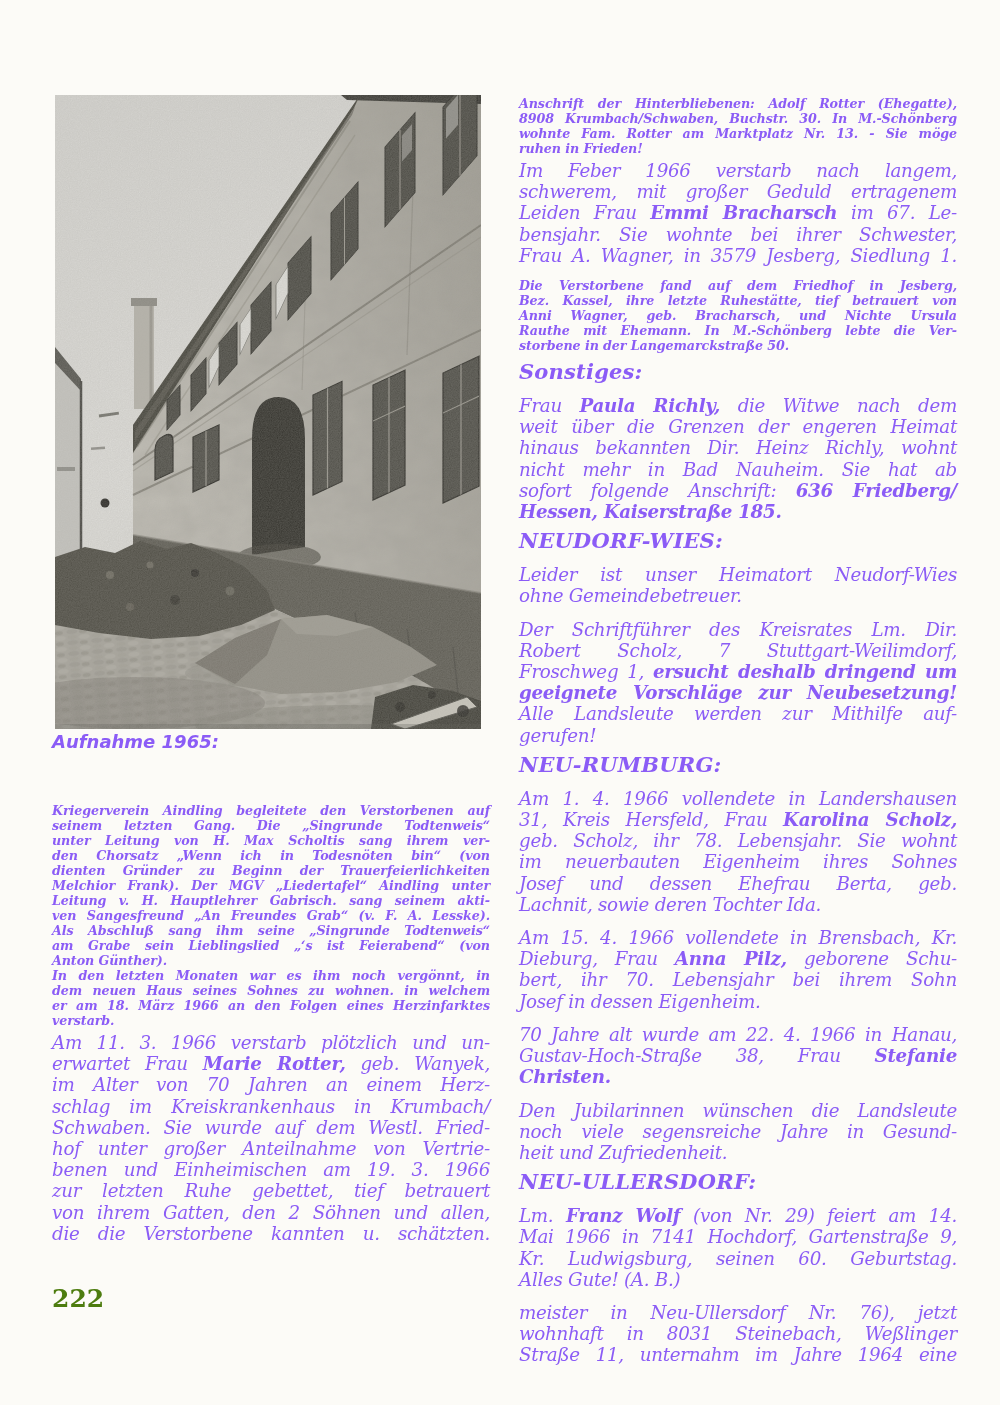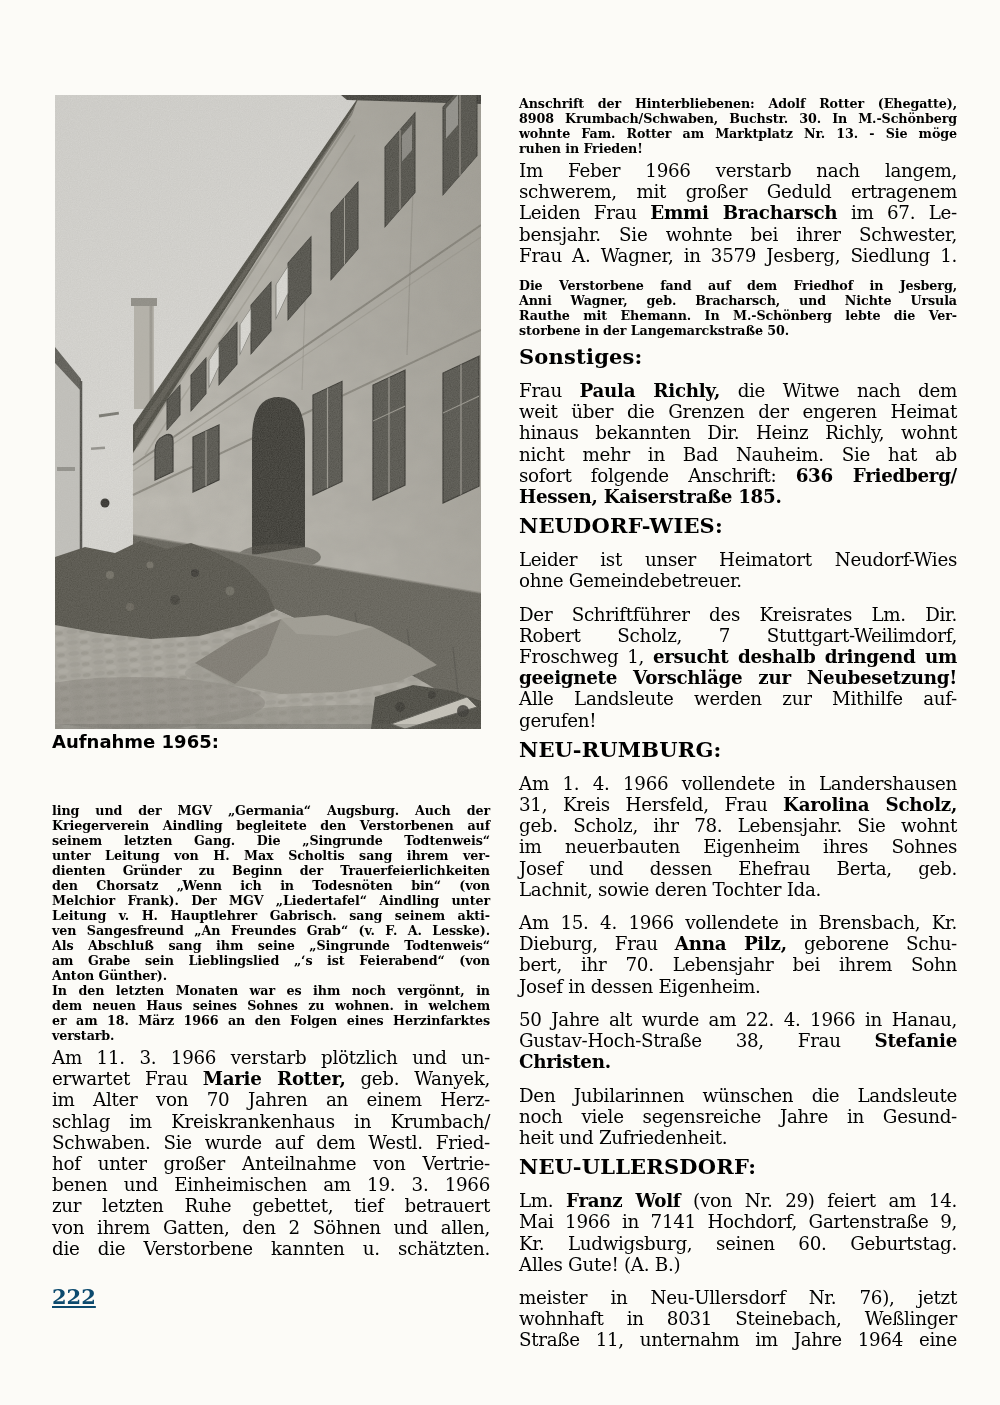--- a/index.html
+++ b/index.html
@@ -4,23 +4,23 @@
 <style>
   html,body{margin:0;padding:0;background:#e8e6e1;}
   .page{position:relative;width:1000px;height:1405px;background:#fcfbf7;overflow:hidden;
         font-family:"DejaVu Serif",serif;color:#1b1a14;}
   .photo{position:absolute;left:55px;top:95px;width:426px;height:634px;margin:0;}
   .photo svg{display:block;}
   .caption{position:absolute;left:52px;top:733px;width:437px;}
   .col{position:absolute;width:438px;}
   .col.left{left:52px;top:803px;}
   .col.right{left:519px;top:96px;}
-  .pagenum{position:absolute;left:52px;top:1284px;font-weight:700;font-size:21px;color:#0c4a6e;
-           font-family:"DejaVu Serif",serif;text-decoration:underline;}
-  .block{color:#000000;}
+  .pagenum{position:absolute;left:52px;top:1284px;font-weight:700;font-size:25px;color:#4d7c0f;
+           font-family:"DejaVu Serif",serif;}
+  .block{color:#8b5cf6;font-style:italic;}
   .block .line{text-align:justify;text-align-last:justify;}
   .block .line.rag{text-align-last:left;}
   .block.small{font-weight:700;font-size:12.7px;line-height:15px;letter-spacing:-0.1px;}
   .block.body{font-weight:400;font-size:18.3px;line-height:21.2px;letter-spacing:-0.3px;margin-top:12px;}
   .block.heading{font-weight:700;font-size:21px;line-height:22px;margin-top:8px;letter-spacing:0.2px;}
   .block.body + .block.small{margin-top:12px;}
   .block.small + .block.body{margin-top:4px;}
   .block.caphead{font-family:"DejaVu Sans",sans-serif;font-weight:700;font-size:18px;line-height:18px;}
   .block.capt{font-weight:400;font-size:15.5px;line-height:19px;letter-spacing:-0.2px;}
   b{font-weight:700;}
@@ -213,26 +213,25 @@
   </figure>
 
   <div class="caption">
       <div class="block caphead">
         <div class="line rag">Aufnahme 1965:</div>
       </div>
     </div>
 
   <div class="col left">
       <div class="block small">
-        <div class="line">ling und der MGV „Germania“ Augsburg. Auch der</div>
         <div class="line">Kriegerverein Aindling begleitete den Verstorbenen auf</div>
         <div class="line">seinem letzten Gang. Die „Singrunde Todtenweis“</div>
         <div class="line">unter Leitung von H. Max Scholtis sang ihrem ver-</div>
+        <div class="line">den Chorsatz „Wenn ich in Todesnöten bin“ (von</div>
         <div class="line">dienten Gründer zu Beginn der Trauerfeierlichkeiten</div>
-        <div class="line">den Chorsatz „Wenn ich in Todesnöten bin“ (von</div>
         <div class="line">Melchior Frank). Der MGV „Liedertafel“ Aindling unter</div>
         <div class="line">Leitung v. H. Hauptlehrer Gabrisch. sang seinem akti-</div>
         <div class="line">ven Sangesfreund „An Freundes Grab“ (v. F. A. Lesske).</div>
         <div class="line">Als Abschluß sang ihm seine „Singrunde Todtenweis“</div>
         <div class="line">am Grabe sein Lieblingslied „‘s ist Feierabend“ (von</div>
         <div class="line rag">Anton Günther).</div>
       </div>
       <div class="block small">
         <div class="line">In den letzten Monaten war es ihm noch vergönnt, in</div>
         <div class="line">dem neuen Haus seines Sohnes zu wohnen. in welchem</div>
@@ -262,20 +261,21 @@
       </div>
       <div class="block body">
         <div class="line">Im Feber 1966 verstarb nach langem,</div>
         <div class="line">schwerem, mit großer Geduld ertragenem</div>
         <div class="line">Leiden Frau <b>Emmi Bracharsch</b> im 67. Le-</div>
         <div class="line">bensjahr. Sie wohnte bei ihrer Schwester,</div>
         <div class="line">Frau A. Wagner, in 3579 Jesberg, Siedlung 1.</div>
       </div>
       <div class="block small">
         <div class="line">Die Verstorbene fand auf dem Friedhof in Jesberg,</div>
+        <div class="line">Bez. Kassel, ihre letzte Ruhestätte, tief betrauert von</div>
         <div class="line">Anni Wagner, geb. Bracharsch, und Nichte Ursula</div>
         <div class="line">Rauthe mit Ehemann. In M.-Schönberg lebte die Ver-</div>
         <div class="line rag">storbene in der Langemarckstraße 50.</div>
       </div>
       <div class="block heading">
         <div class="line rag">Sonstiges:</div>
       </div>
       <div class="block body">
         <div class="line">Frau <b>Paula Richly,</b> die Witwe nach dem</div>
         <div class="line">weit über die Grenzen der engeren Heimat</div>
@@ -310,21 +310,21 @@
         <div class="line">Josef und dessen Ehefrau Berta, geb.</div>
         <div class="line rag">Lachnit, sowie deren Tochter Ida.</div>
       </div>
       <div class="block body">
         <div class="line">Am 15. 4. 1966 vollendete in Brensbach, Kr.</div>
         <div class="line">Dieburg, Frau <b>Anna Pilz,</b> geborene Schu-</div>
         <div class="line">bert, ihr 70. Lebensjahr bei ihrem Sohn</div>
         <div class="line rag">Josef in dessen Eigenheim.</div>
       </div>
       <div class="block body">
-        <div class="line">50 Jahre alt wurde am 22. 4. 1966 in Hanau,</div>
+        <div class="line">70 Jahre alt wurde am 22. 4. 1966 in Hanau,</div>
         <div class="line">Gustav-Hoch-Straße 38, Frau <b>Stefanie</b></div>
         <div class="line rag"><b>Christen.</b></div>
       </div>
       <div class="block body">
         <div class="line">Den Jubilarinnen wünschen die Landsleute</div>
         <div class="line">noch viele segensreiche Jahre in Gesund-</div>
         <div class="line rag">heit und Zufriedenheit.</div>
       </div>
       <div class="block heading">
         <div class="line rag">NEU-ULLERSDORF:</div>

